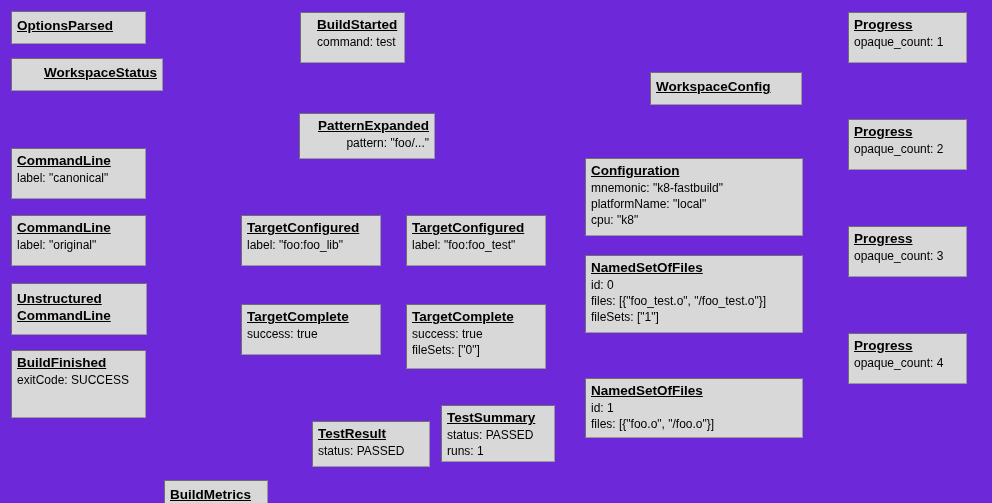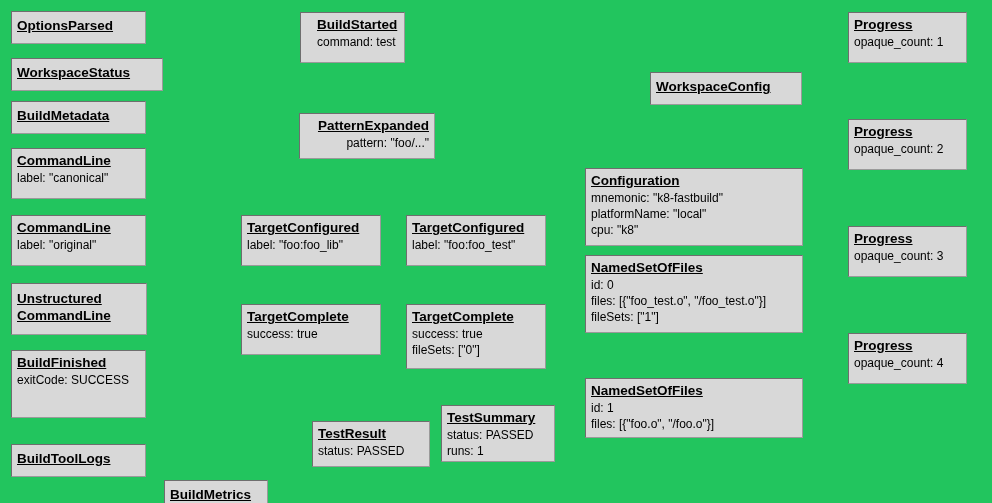--- a/index.html
+++ b/index.html
@@ -5,21 +5,21 @@
 <style>
   html, body {
     margin: 0;
     padding: 0;
     background: #000000;
   }
   #canvas {
     position: relative;
     width: 992px;
     height: 503px;
-    background: #22c55e;
+    background: #6d28d9;
     overflow: hidden;
     font-family: "Liberation Sans", sans-serif;
   }
   .node {
     position: absolute;
     box-sizing: border-box;
     background: #d8d8d8;
     border: 1px solid #6e6e6e;
     border-right-color: #9a9a9a;
     border-bottom-color: #9a9a9a;
@@ -54,44 +54,38 @@
     margin-top: -1px;
   }
 </style>
 </head>
 <body>
 
 <div id="canvas">
     <div class="node title-only" style="left: 11px; top: 11px; width: 135px; height: 33px;">
       <span class="title">OptionsParsed</span>
     </div>
-    <div class="node title-only" style="left: 11px; top: 58px; width: 152px; height: 33px;">
+    <div class="node title-only" style="left: 11px; top: 58px; width: 152px; height: 33px; justify-content: flex-end;">
       <span class="title">WorkspaceStatus</span>
-    </div>
-    <div class="node title-only" style="left: 11px; top: 101px; width: 135px; height: 33px;">
-      <span class="title">BuildMetadata</span>
     </div>
     <div class="node" style="left: 11px; top: 148px; width: 135px; height: 51px;">
       <span class="title">CommandLine</span>
       <span class="field">label: "canonical"</span>
     </div>
     <div class="node" style="left: 11px; top: 215px; width: 135px; height: 51px;">
       <span class="title">CommandLine</span>
       <span class="field">label: "original"</span>
     </div>
     <div class="node title-only" style="left: 11px; top: 283px; width: 136px; height: 52px;">
       <span class="title">Unstructured
 CommandLine</span>
     </div>
     <div class="node" style="left: 11px; top: 350px; width: 135px; height: 68px;">
       <span class="title">BuildFinished</span>
       <span class="field">exitCode: SUCCESS</span>
-    </div>
-    <div class="node title-only" style="left: 11px; top: 444px; width: 135px; height: 33px;">
-      <span class="title">BuildToolLogs</span>
     </div>
     <div class="node title-only" style="left: 164px; top: 444px; width: 104px; height: 33px; margin-top: 36px;">
       <span class="title">BuildMetrics</span>
     </div>
     <div class="node" style="left: 300px; top: 12px; width: 105px; height: 51px; padding-left: 16px;">
       <span class="title">BuildStarted</span>
       <span class="field">command: test</span>
     </div>
     <div class="node" style="left: 299px; top: 113px; width: 136px; height: 46px; text-align: right;">
       <span class="title">PatternExpanded</span>
@@ -119,21 +113,21 @@
       <span class="field">status: PASSED</span>
     </div>
     <div class="node" style="left: 441px; top: 405px; width: 114px; height: 57px;">
       <span class="title">TestSummary</span>
       <span class="field">status: PASSED</span>
       <span class="field">runs: 1</span>
     </div>
     <div class="node title-only" style="left: 650px; top: 72px; width: 152px; height: 33px;">
       <span class="title">WorkspaceConfig</span>
     </div>
-    <div class="node" style="left: 585px; top: 168px; width: 218px; height: 78px;">
+    <div class="node" style="left: 585px; top: 158px; width: 218px; height: 78px;">
       <span class="title">Configuration</span>
       <span class="field">mnemonic: "k8-fastbuild"</span>
       <span class="field">platformName: "local"</span>
       <span class="field">cpu: "k8"</span>
     </div>
     <div class="node" style="left: 585px; top: 255px; width: 218px; height: 78px;">
       <span class="title">NamedSetOfFiles</span>
       <span class="field">id: 0</span>
       <span class="field">files: [{"foo_test.o", "/foo_test.o"}]</span>
       <span class="field">fileSets: ["1"]</span>

